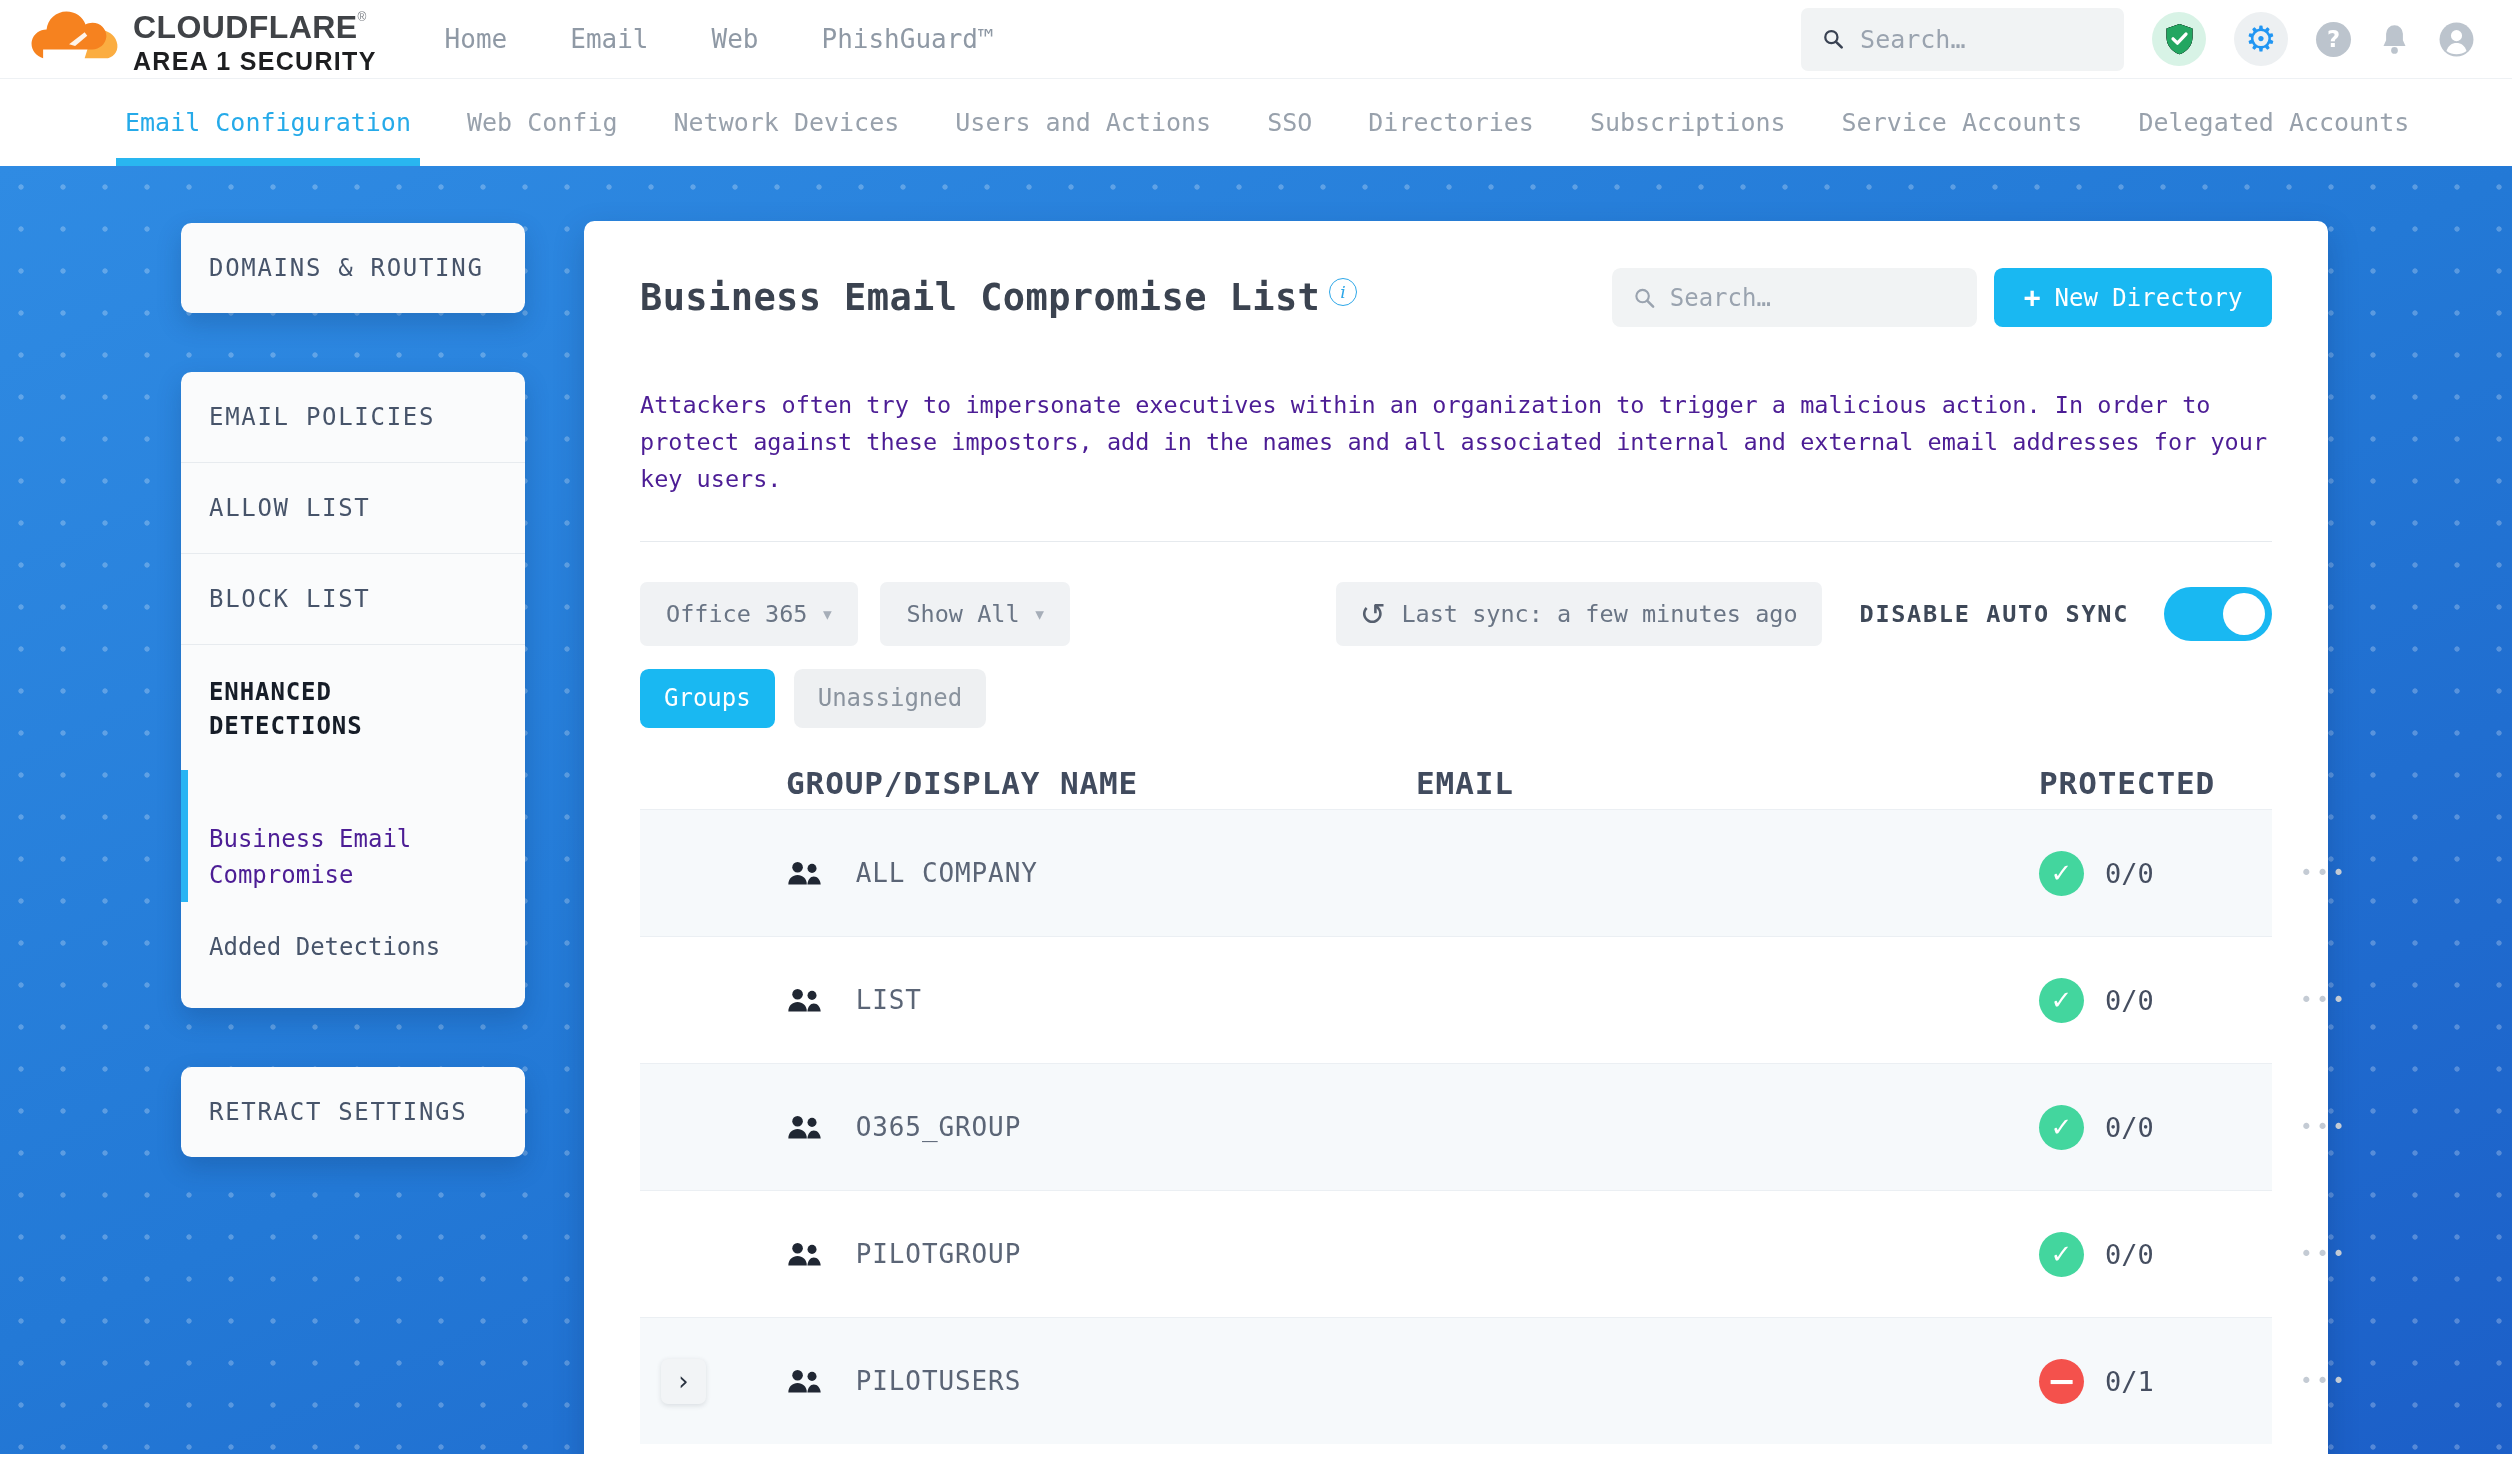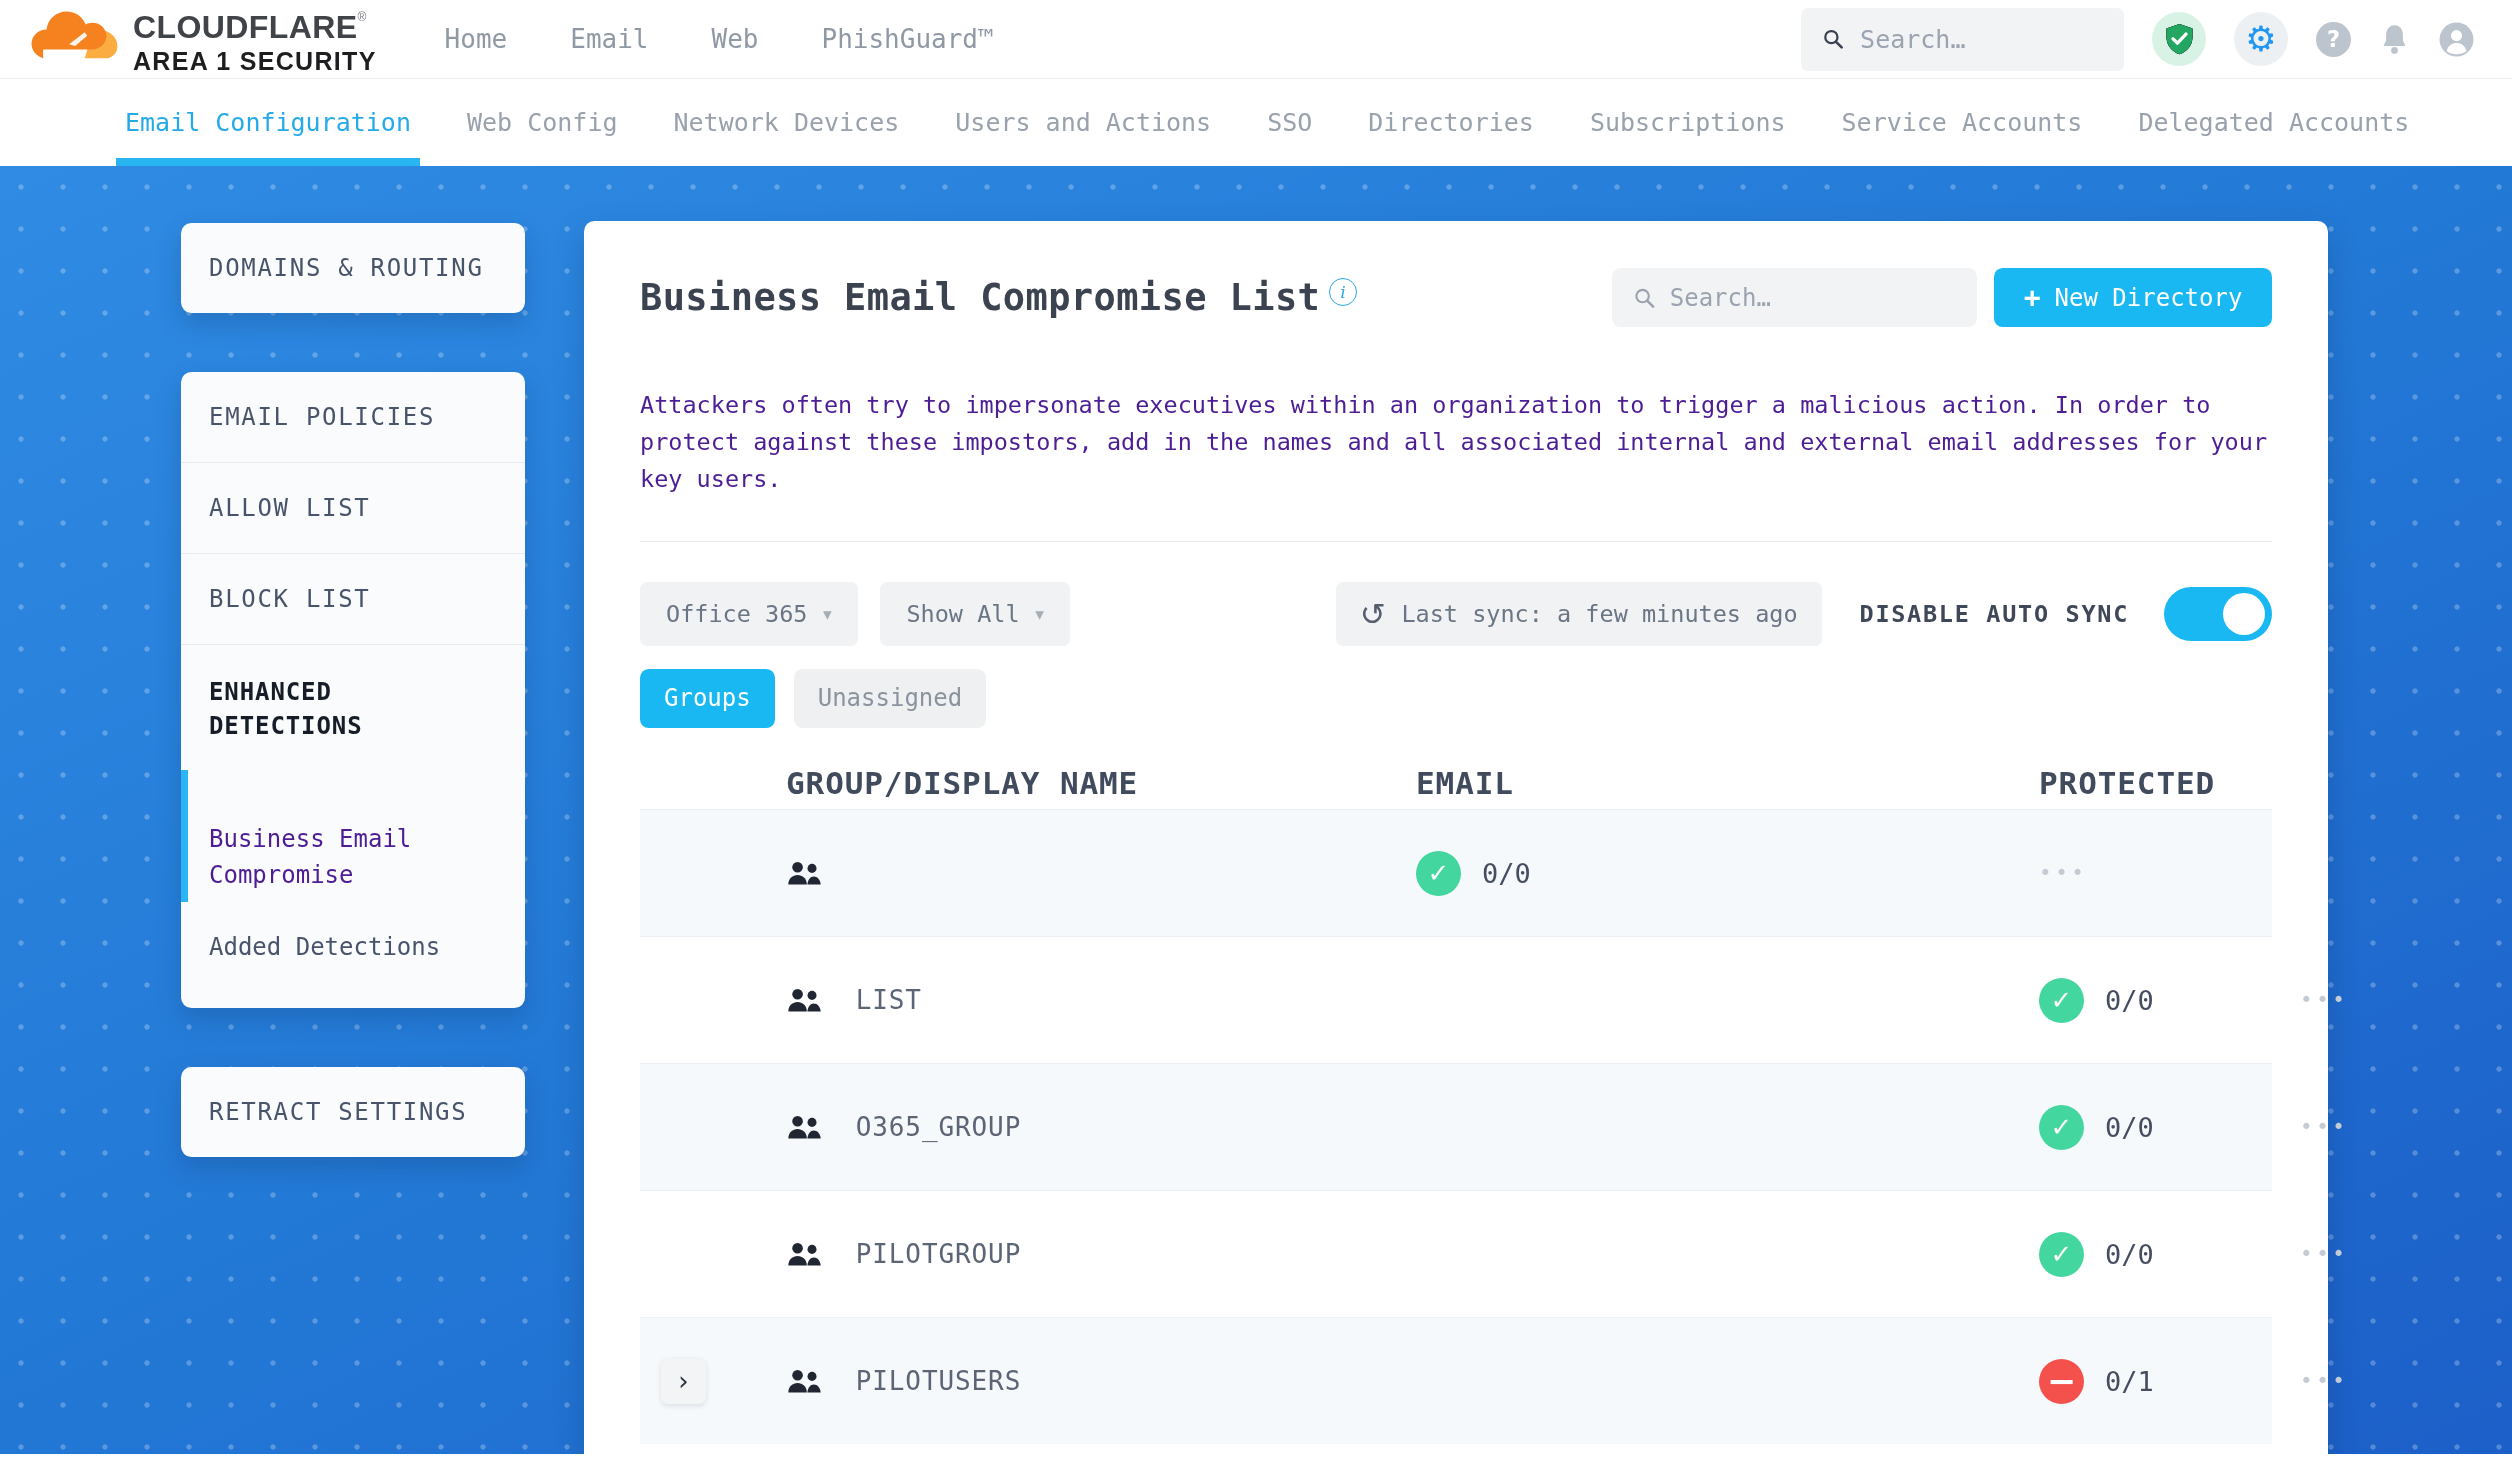--- a/index.html
+++ b/index.html
@@ -350,20 +350,21 @@
         <span class="people-icon">
           <svg width="37" height="28" viewBox="0 0 32 24">
               <g fill="#202733">
             <circle cx="10" cy="7" r="4.6"></circle>
                 <path d="M2 22c0-5.2 3.8-8.2 8-8.2s8 3 8 8.2z"></path>
             <circle cx="22.5" cy="8" r="3.9"></circle>
                 <path d="M18.5 22c.4-4.4 2.6-7 5.5-7 3.3 0 5.6 2.8 6 7z"></path>
           </g>
             </svg>
         </span>
+        <span class="row-name">ALL COMPANY</span>
         <span class="row-email"></span>
         <span class="prot-cell">
           <span class="badge ok">✓</span>
           <span class="prot-count">0/0</span>
         </span>
         <span class="row-menu">•••</span>
       </div>
 
       <div class="trow tbody-row">
         <span></span>

